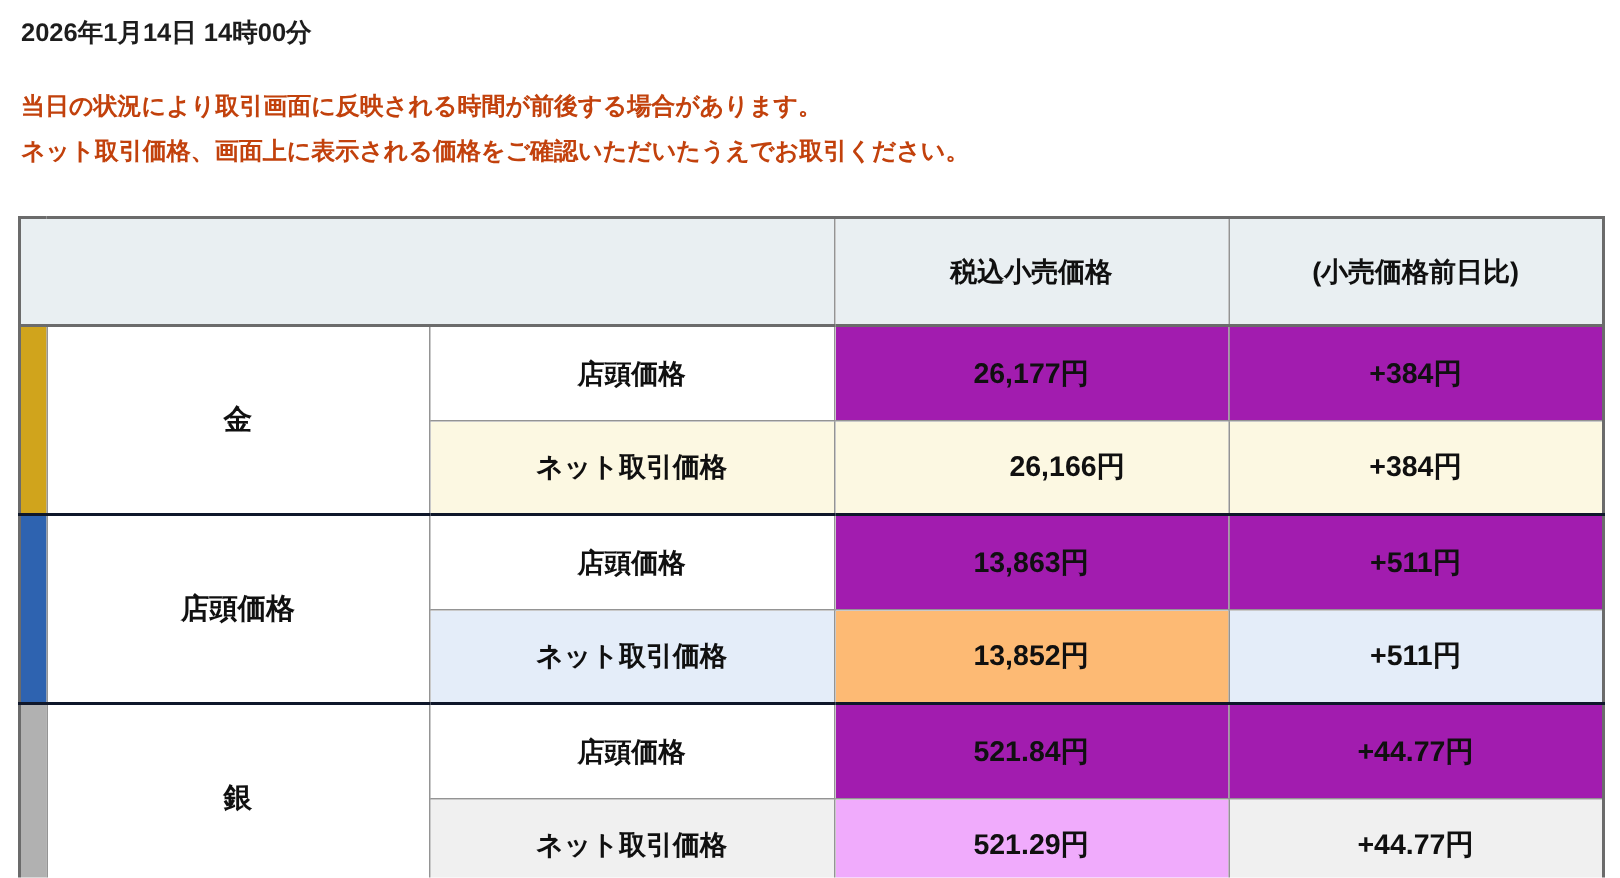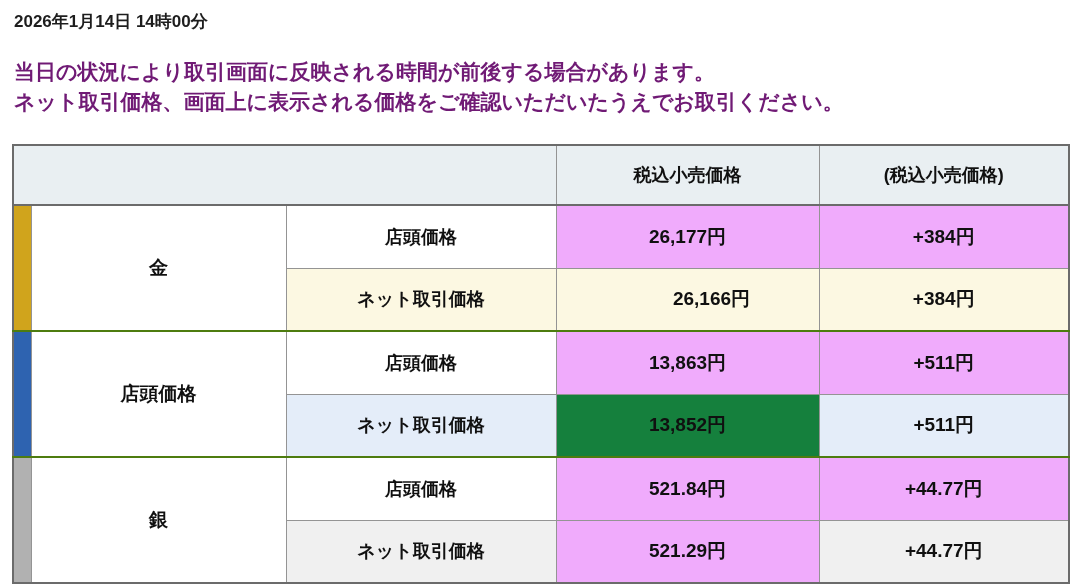--- a/index.html
+++ b/index.html
@@ -16,54 +16,54 @@
     font-size: 17px;
     font-weight: bold;
     color: #1d1d1d;
     padding-left: 2px;
     margin-top: 2px;
   }
 
   .notice {
     margin-top: 24px;
     padding-left: 2px;
-    color: #701a75;
-    font-size: 21px;
+    color: #c2410c;
+    font-size: 16px;
     font-weight: bold;
     line-height: 30px;
   }
 
   table.price-table {
     margin-top: 27px;
     border-collapse: collapse;
     table-layout: fixed;
     width: 1056px;
     border: 2px solid #6b6b6b;
   }
   table.price-table th,
   table.price-table td {
     border: 1px solid #949494;
     text-align: center;
     vertical-align: middle;
     color: #101010;
     font-weight: bold;
     overflow: hidden;
   }
-  tr.header-row { height: 60px; }
+  tr.header-row { height: 72px; }
   tr.header-row th {
     background: #e9eff2;
     font-size: 18px;
     border-bottom: 2px solid #6b6b6b;
   }
   tbody tr { height: 63px; }
-  tr.group-top td { border-top: 2px solid #4d7c0f; }
+  tr.group-top td { border-top: 2px solid #0f172a; }
   td.strip { padding: 0; }
   td.metal { font-size: 19px; background: #ffffff; }
   td.type  { font-size: 18px; background: #ffffff; }
-  td.price, td.change { font-size: 19px; background: #f0abfc; }
+  td.price, td.change { font-size: 19px; background: #a21caf; }
 </style>
 </head>
 <body>
 
 <div class="page">
 
   <div class="timestamp">2026年1月14日 14時00分</div>
 
   <div class="notice">
     <div>当日の状況により取引画面に反映される時間が前後する場合があります。</div>
@@ -75,21 +75,21 @@
       <col style="width:18px">
       <col style="width:255px">
       <col style="width:270px">
       <col style="width:263px">
       <col style="width:250px">
     </colgroup>
     <thead>
       <tr class="header-row">
         <th colspan="3"></th>
         <th>税込小売価格</th>
-        <th>(税込小売価格)</th>
+        <th>(小売価格前日比)</th>
       </tr>
     </thead>
     <tbody>
 
       <tr class="group-top">
         <td class="strip" rowspan="2" style="background-color: rgb(208, 164, 28);"></td>
         <td class="metal" rowspan="2">金</td>
         <td class="type">店頭価格</td>
         <td class="price">26,177円</td>
         <td class="change">+384円</td>
@@ -102,21 +102,21 @@
 
       <tr class="group-top">
         <td class="strip" rowspan="2" style="background-color: rgb(46, 99, 176);"></td>
         <td class="metal" rowspan="2">店頭価格</td>
         <td class="type">店頭価格</td>
         <td class="price">13,863円</td>
         <td class="change">+511円</td>
       </tr>
       <tr>
         <td class="type" style="background-color: rgb(228, 237, 249);">ネット取引価格</td>
-        <td class="price" style="background-color: #15803d;">13,852円</td>
+        <td class="price" style="background-color: #fdba74;">13,852円</td>
         <td class="change" style="background-color: rgb(228, 237, 249);">+511円</td>
       </tr>
 
       <tr class="group-top">
         <td class="strip" rowspan="2" style="background-color: rgb(177, 177, 177);"></td>
         <td class="metal" rowspan="2">銀</td>
         <td class="type">店頭価格</td>
         <td class="price">521.84円</td>
         <td class="change">+44.77円</td>
       </tr>

